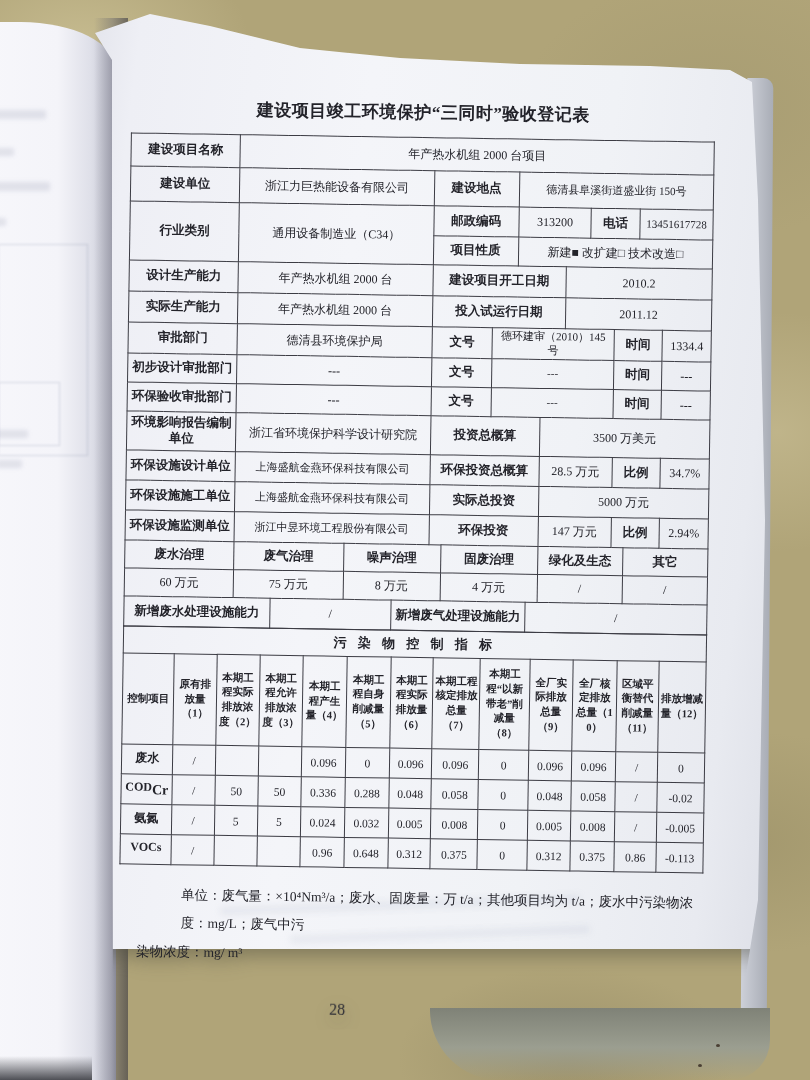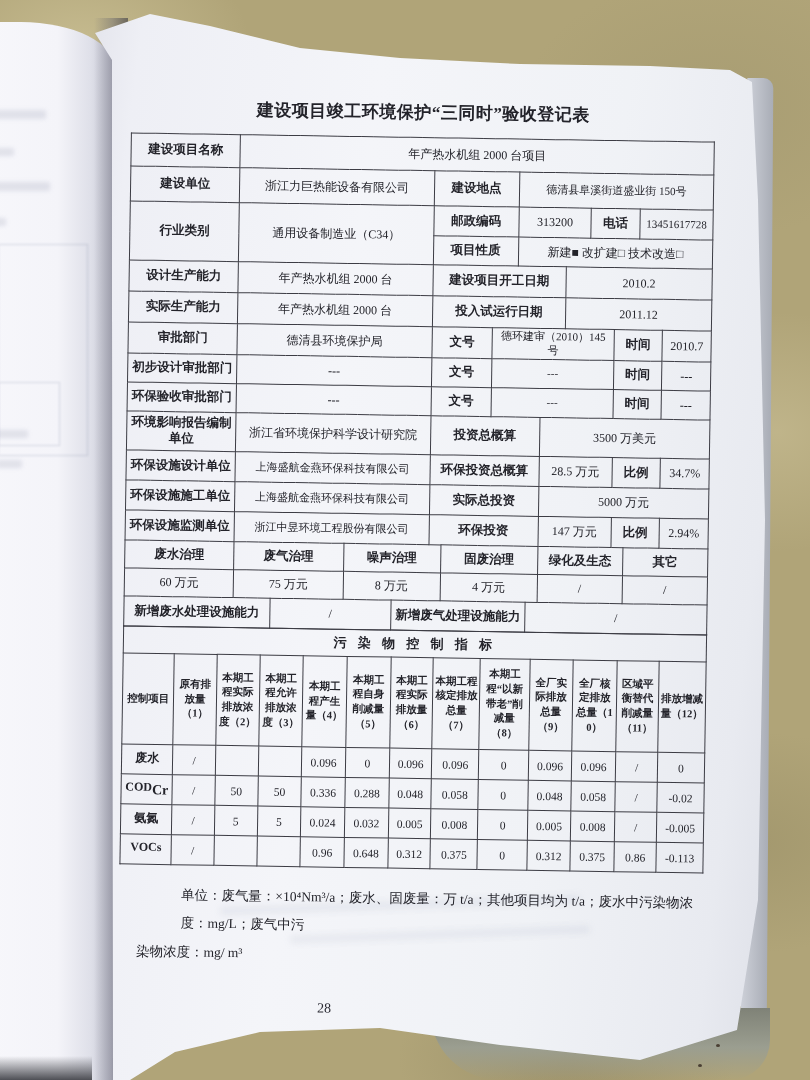--- a/index.html
+++ b/index.html
@@ -19,21 +19,21 @@
   .bleed-box{position:absolute;border:1px solid rgba(100,110,140,.22);filter:blur(1px);}
   .gutter-shadow{position:absolute;left:94px;top:18px;width:34px;height:1062px;
     background:linear-gradient(to right,rgba(90,90,105,0) 0%,rgba(90,90,105,.38) 55%,rgba(42,42,58,.55) 100%);}
   .stack-edge{position:absolute;left:744px;top:78px;width:26px;height:962px;
     background:linear-gradient(to right,#cdd0d8,#a9adb6);border-radius:0 10px 8px 4px;transform:rotate(.4deg);}
   .under-shadow{position:absolute;left:430px;top:1008px;width:340px;height:72px;
     background:linear-gradient(180deg,#7f8277 0%,#9b9e90 55%,rgba(155,158,144,0) 100%);border-radius:0 0 40px 70px;}
   .bottom-dark{position:absolute;left:0;top:1056px;width:92px;height:24px;
     background:linear-gradient(180deg,rgba(60,60,66,0),#4e4f55);}
   .speck{position:absolute;width:4px;height:3px;background:#4a3f33;border-radius:50%;}
-  .main-page{position:absolute;left:70px;top:0;width:705px;height:1080px;
+  .main-page{position:absolute;left:70px;top:0;width:705px;height:949px;
     background:linear-gradient(97deg,#dfe0e8 0%,#eeeff5 9%,#f4f5f9 38%,#f0f2f6 68%,#e8eaf0 90%,#dddfe7 100%);
     filter:drop-shadow(0 7px 9px rgba(70,70,58,.45));
     clip-path:polygon(25px 33px,80px 14px,140px 26px,230px 48px,330px 58px,450px 64px,580px 66px,660px 70px,682px 82px,688px 200px,695px 520px,688px 900px,667px 1030px,570px 1060px,430px 1045px,310px 1028px,190px 1032px,105px 1052px,60px 1080px,43px 1080px,42px 300px,42px 60px);}
   .content{position:absolute;left:56px;top:100px;width:584px;transform:rotate(.9deg);transform-origin:50% 40%;color:#23232a;}
   .doc-title{font-size:17px;font-weight:bold;text-align:center;letter-spacing:.5px;line-height:26px;margin-bottom:11px;white-space:nowrap;}
   table{border-collapse:collapse;width:584px;table-layout:fixed;}
   td,th{border:1px solid #3c3c44;text-align:center;vertical-align:middle;padding:1px 2px;overflow:hidden;}
   .lbl{font-weight:bold;font-size:12.5px;word-break:break-all;line-height:1.25;}
   .val{font-size:12px;word-break:break-all;line-height:1.25;}
   .small{font-size:11px;}
@@ -41,21 +41,21 @@
   tr.h28 td{height:28px}tr.h36 td{height:36px}tr.h25 td{height:25px}
   .t2{margin-top:-1px;}
   .band{font-weight:bold;font-size:13px;letter-spacing:4px;height:24px;}
   .ph{font-weight:bold;font-size:10.5px;word-break:break-all;line-height:1.4;height:86px;padding:2px 1px;vertical-align:middle;}
   .pname{font-weight:bold;font-size:12px;height:27px;}
   .pname sub{font-size:14px;}
   .pval{font-size:11.5px;height:27px;}
   .footer-note{margin-top:16px;font-size:13.5px;line-height:2.1;}
   .fn1{padding-left:62px;}
   .fn2{padding-left:18px;}
-  .page-number{position:absolute;left:200px;top:902px;font-size:14px;color:#2a2a33;}
+  .page-number{position:absolute;left:212px;top:902px;font-size:16px;color:#2a2a33;}
   .pg-bleed{position:absolute;background:rgba(130,140,165,.10);filter:blur(3px);border-radius:3px;}
 </style>
 </head>
 <body>
 
 <div class="left-page">
   <div class="bleed-mark" style="left:8px;top:88px;width:52px;height:9px;"></div>
   <div class="bleed-mark" style="left:4px;top:126px;width:24px;height:8px;"></div>
   <div class="bleed-mark" style="left:6px;top:160px;width:58px;height:9px;"></div>
   <div class="bleed-mark" style="left:4px;top:196px;width:16px;height:8px;"></div>
@@ -116,21 +116,21 @@
         <td class="val" colspan="16">年产热水机组 2000 台</td>
         <td class="lbl" colspan="11">投入试运行日期</td>
         <td class="val" colspan="12">2011.12</td>
       </tr>
       <tr class="h28">
         <td class="lbl" colspan="9">审批部门</td>
         <td class="val" colspan="16">德清县环境保护局</td>
         <td class="lbl" colspan="5">文号</td>
         <td class="val small" colspan="10">德环建审（2010）145 号</td>
         <td class="lbl" colspan="4">时间</td>
-        <td class="val" colspan="4">2010.7</td>
+        <td class="val" colspan="4">1334.4</td>
       </tr>
       <tr class="h26">
         <td class="lbl" colspan="9">初步设计审批部门</td>
         <td class="val" colspan="16">---</td>
         <td class="lbl" colspan="5">文号</td>
         <td class="val small" colspan="10">---</td>
         <td class="lbl" colspan="4">时间</td>
         <td class="val" colspan="4">---</td>
       </tr>
       <tr class="h26">

